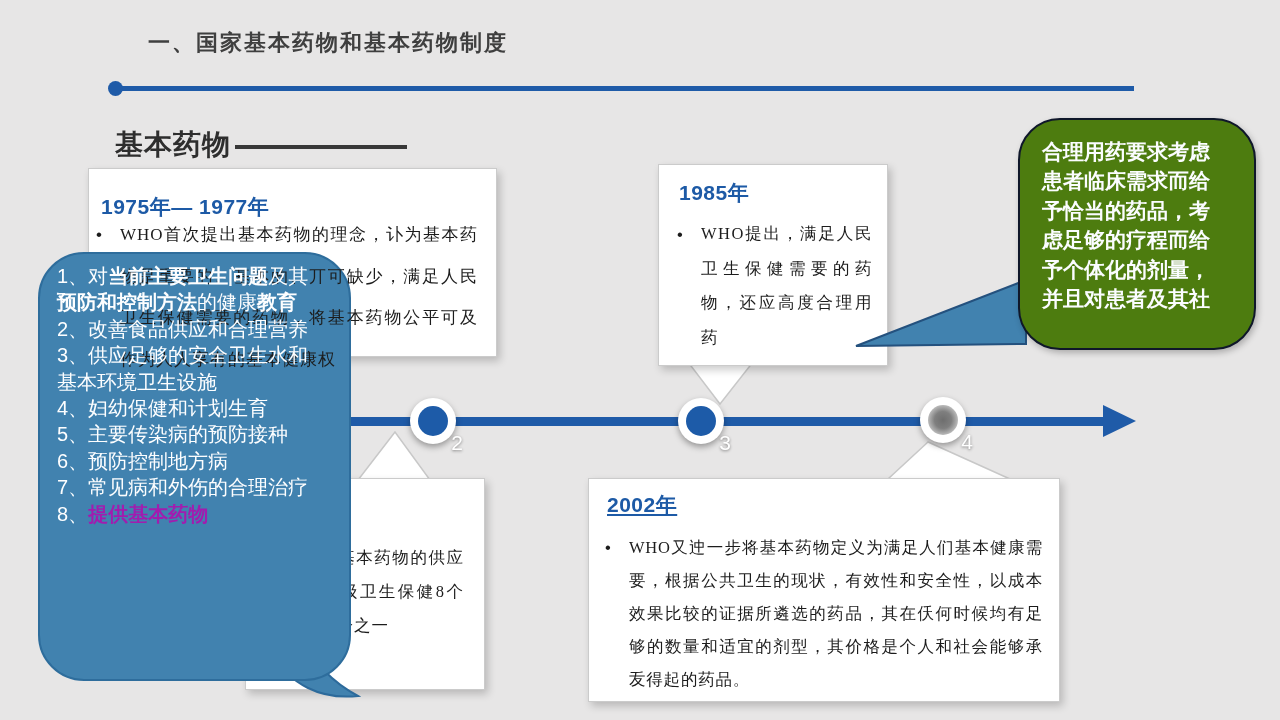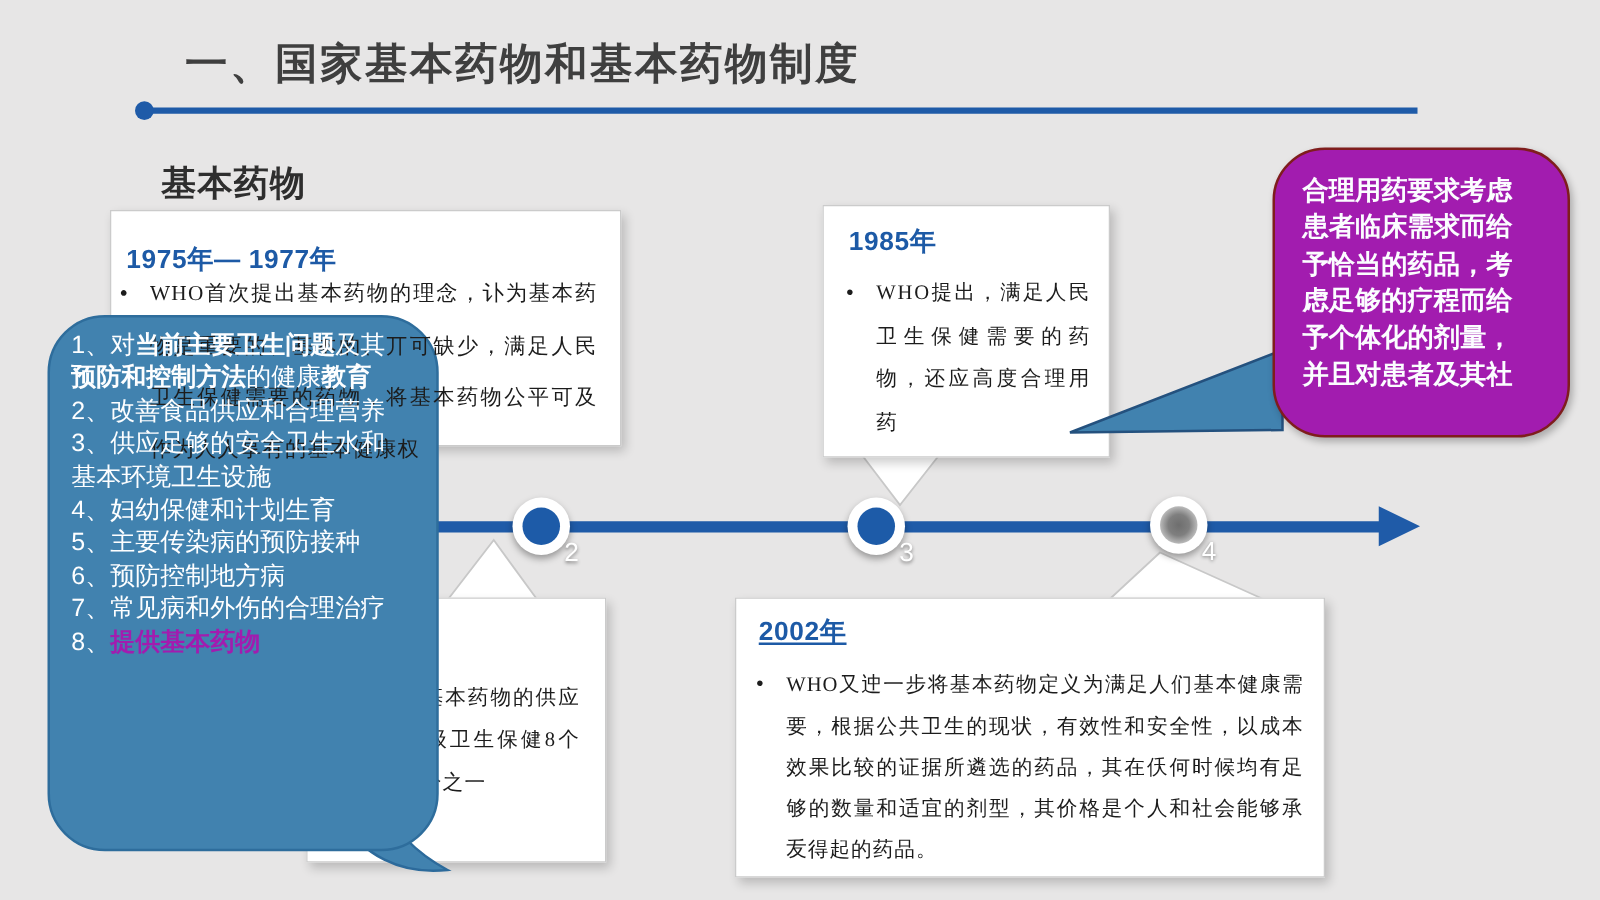--- a/index.html
+++ b/index.html
@@ -1,24 +1,24 @@
 <!DOCTYPE html>
 <html><head>
 <meta charset="utf-8">
 <style>
   html,body{margin:0;padding:0;}
   body{font-family:"Liberation Sans","DejaVu Sans",sans-serif;}
   .slide{position:relative;width:1280px;height:720px;background:#E7E6E6;overflow:hidden;}
 
   
-  .slide-title{position:absolute;left:148px;top:28px;font-size:34px;font-weight:700;
+  .slide-title{position:absolute;left:148px;top:28px;font-size:22px;font-weight:700;
     color:#3F3F3F;letter-spacing:2px;text-align:center;}
   .title-rule{position:absolute;left:117px;top:86px;width:1017px;height:5px;background:#1F5BA8;}
   .rule-dot{position:absolute;left:-9px;top:-5px;width:15px;height:15px;border-radius:50%;background:#1F5BA8;display:block;}
-  .section-row{position:absolute;left:99px;top:128px;height:34px;display:flex;align-items:center;flex-direction:column;}
+  .section-row{position:absolute;left:115px;top:128px;height:34px;display:flex;align-items:center;}
   .section-label{font-family:"Liberation Serif","DejaVu Serif",serif;font-size:28px;font-weight:700;color:#2E2E2E;letter-spacing:1px;}
   .section-dash{display:inline-block;width:172px;height:4px;background:#383838;margin-left:4px;margin-top:4px;}
 
   
   .wbox{position:absolute;background:#FFFFFF;border:1px solid #CBCBCB;
     box-shadow:3px 4px 8px rgba(0,0,0,0.20);z-index:1;box-sizing:border-box;}
   .wbox-title{font-size:21px;font-weight:700;color:#1D5AA6;letter-spacing:0.5px;}
   .wbox-body{position:relative;color:#1C1C1C;text-align:justify;}
   .bullet{position:absolute;left:0;top:0;}
   .btext{display:block;font-family:Liberation Serif, serif;}
@@ -71,21 +71,21 @@
   .bubble-left-tail{position:absolute;left:260px;top:626px;z-index:4;}
   .bubble-left-tail path{fill:#4182AF;stroke:#2C6A9B;stroke-width:2;}
   .bubble-left-text{position:absolute;left:57px;top:263px;width:258px;z-index:6;
     font-size:20px;line-height:1.32;color:#FDFEFF;}
   .bubble-left-text b{font-weight:700;}
   .red{color:#a21caf;font-weight:700;}
 
   .bubble-right-tail{position:absolute;left:850px;top:272px;z-index:6;}
   .bubble-right-tail polygon{fill:#4182AF;stroke:#24517E;stroke-width:2;}
   .bubble-right-body{position:absolute;left:1018px;top:118px;width:238px;height:232px;
-    background:#a21caf;border:2px solid #7f1d1d;border-radius:42px;z-index:6;box-sizing:border-box;
+    background:#4d7c0f;border:2px solid #0f172a;border-radius:42px;z-index:6;box-sizing:border-box;
     box-shadow:2px 3px 6px rgba(0,0,0,0.25);}
   .bubble-right-text{position:absolute;left:22px;top:18px;
     font-family:"Liberation Serif","DejaVu Serif",serif;font-weight:700;
     font-size:21px;line-height:1.4;color:#FBFDFF;}
   .bubble-right-text span{display:block;white-space:nowrap;}
 </style>
 </head>
 <body>
 
 <div class="slide">

